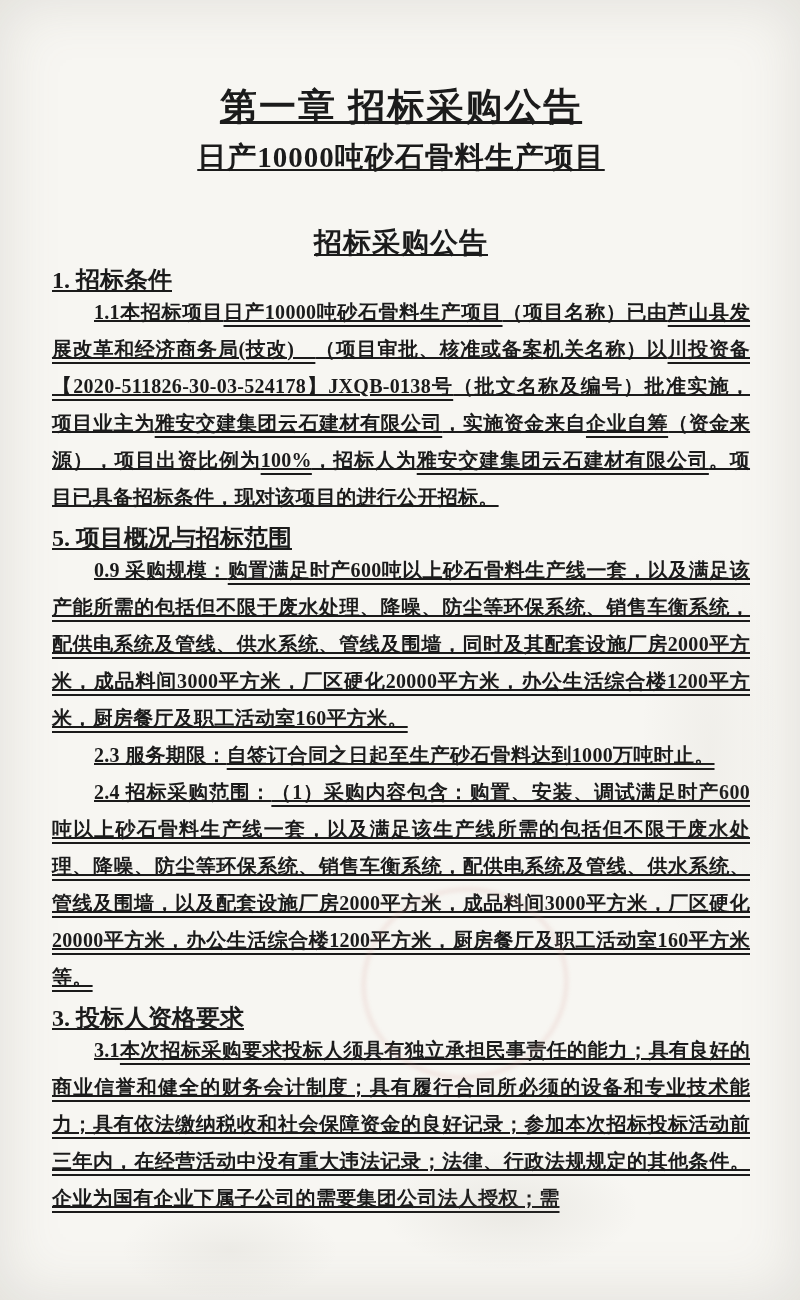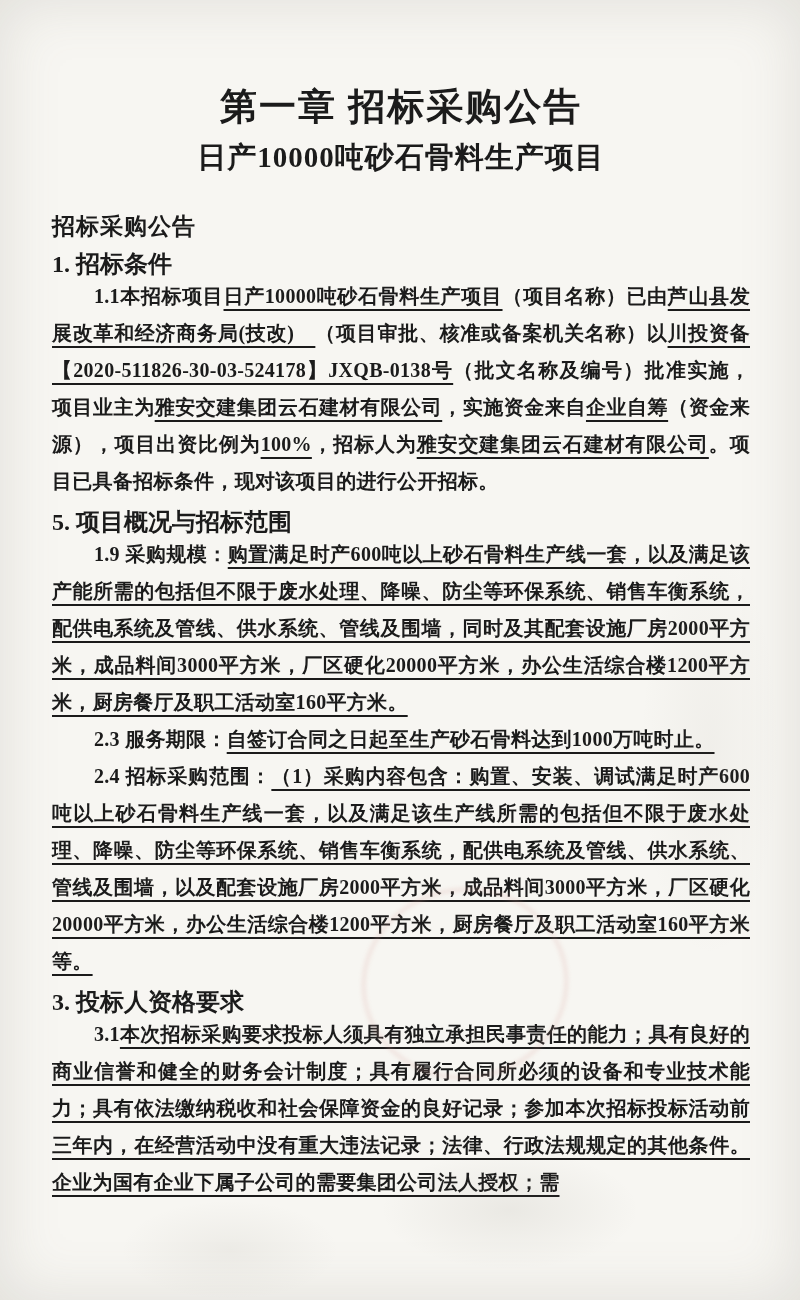--- a/index.html
+++ b/index.html
@@ -10,20 +10,21 @@
   }
   .page{
     position:relative;
     width:800px;height:1300px;
     background:#f7f6f2;
     box-sizing:border-box;
     padding:84px 50px 0 52px;
     overflow:hidden;
     color:#1b1b1b;
     box-shadow:inset 0 0 60px rgba(120,115,105,0.18);
+    text-decoration:underline;
   }
   
   .smudge{position:absolute;border-radius:50%;pointer-events:none;}
   .smudge.s1{left:380px;top:1150px;width:260px;height:120px;background:radial-gradient(ellipse at center,rgba(120,115,100,0.10),rgba(120,115,100,0) 70%);}
   .smudge.s2{left:120px;top:1200px;width:220px;height:100px;background:radial-gradient(ellipse at center,rgba(120,115,100,0.08),rgba(120,115,100,0) 70%);}
   .smudge.s3{left:640px;top:540px;width:140px;height:420px;background:radial-gradient(ellipse at center,rgba(130,120,105,0.06),rgba(130,120,105,0) 70%);}
   .stamp-bleed{
     position:absolute;left:362px;top:888px;width:200px;height:185px;
     border-radius:50%;
     border:3px solid #d9a49e;
@@ -34,22 +35,22 @@
   }
   .chapter-title{
     font-size:37px;font-weight:bold;text-align:center;
     line-height:46px;letter-spacing:2px;
   }
   .project-title{
     font-size:29px;font-weight:bold;text-align:center;
     line-height:38px;margin-top:8px;letter-spacing:1px;
   }
   .notice-title{
-    font-size:23px;font-weight:bold;text-align:left;
-    line-height:30px;margin-top:36px;letter-spacing:1px;
+    font-size:28px;font-weight:bold;text-align:center;
+    line-height:30px;margin-top:52px;letter-spacing:1px;
   }
   .sec-heading{
     font-size:24px;font-weight:bold;
     line-height:28px;margin-top:8px;
   }
   .para{
     margin:0;
     font-size:20px;font-weight:600;
     line-height:37px;
     text-align:justify;
@@ -72,19 +73,19 @@
   <div class="stamp-bleed" style="border-color: rgb(217, 164, 158);"></div>
 
   <div class="chapter-title">第一章 招标采购公告</div>
   <div class="project-title">日产10000吨砂石骨料生产项目</div>
   <div class="notice-title">招标采购公告</div>
 
   <div id="docBody">
       <div class="sec-heading">1. 招标条件</div>
       <p class="para"><span>1.1本招标项目</span><span class="u">日产10000吨砂石骨料生产项目</span><span>（项目名称）已由</span><span class="u">芦山县发展改革和经济商务局(技改)　</span><span>（项目审批、核准或备案机关名称）以</span><span class="u">川投资备【2020-511826-30-03-524178】JXQB-0138号</span><span>（批文名称及编号）批准实施，项目业主为</span><span class="u">雅安交建集团云石建材有限公司</span><span>，实施资金来自</span><span class="u">企业自筹</span><span>（资金来源），项目出资比例为</span><span class="u">100%</span><span>，招标人为</span><span class="u">雅安交建集团云石建材有限公司</span><span>。项目已具备招标条件，现对该项目的进行公开招标。</span></p>
       <div class="sec-heading">5. 项目概况与招标范围</div>
-      <p class="para"><span>1.9 采购规模：</span><span class="u">购置满足时产600吨以上砂石骨料生产线一套，以及满足该产能所需的包括但不限于废水处理、降噪、防尘等环保系统、销售车衡系统，配供电系统及管线、供水系统、管线及围墙，同时及其配套设施厂房2000平方米，成品料间3000平方米，厂区硬化20000平方米，办公生活综合楼1200平方米，厨房餐厅及职工活动室160平方米。</span></p>
+      <p class="para"><span>0.9 采购规模：</span><span class="u">购置满足时产600吨以上砂石骨料生产线一套，以及满足该产能所需的包括但不限于废水处理、降噪、防尘等环保系统、销售车衡系统，配供电系统及管线、供水系统、管线及围墙，同时及其配套设施厂房2000平方米，成品料间3000平方米，厂区硬化20000平方米，办公生活综合楼1200平方米，厨房餐厅及职工活动室160平方米。</span></p>
       <p class="para"><span>2.3 服务期限：</span><span class="u">自签订合同之日起至生产砂石骨料达到1000万吨时止。</span></p>
       <p class="para"><span>2.4 招标采购范围：</span><span class="u">（1）采购内容包含：购置、安装、调试满足时产600吨以上砂石骨料生产线一套，以及满足该生产线所需的包括但不限于废水处理、降噪、防尘等环保系统、销售车衡系统，配供电系统及管线、供水系统、管线及围墙，以及配套设施厂房2000平方米，成品料间3000平方米，厂区硬化20000平方米，办公生活综合楼1200平方米，厨房餐厅及职工活动室160平方米等。</span></p>
       <div class="sec-heading">3. 投标人资格要求</div>
       <p class="para"><span>3.1</span><span class="u">本次招标采购要求投标人须具有独立承担民事责任的能力；具有良好的商业信誉和健全的财务会计制度；具有履行合同所必须的设备和专业技术能力；具有依法缴纳税收和社会保障资金的良好记录；参加本次招标投标活动前三年内，在经营活动中没有重大违法记录；法律、行政法规规定的其他条件。企业为国有企业下属子公司的需要集团公司法人授权；需</span></p>
     </div>
 </div>
 
 </body></html>

